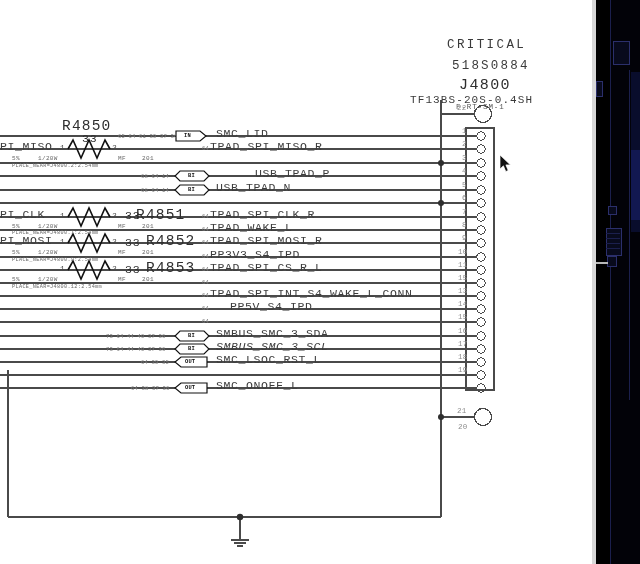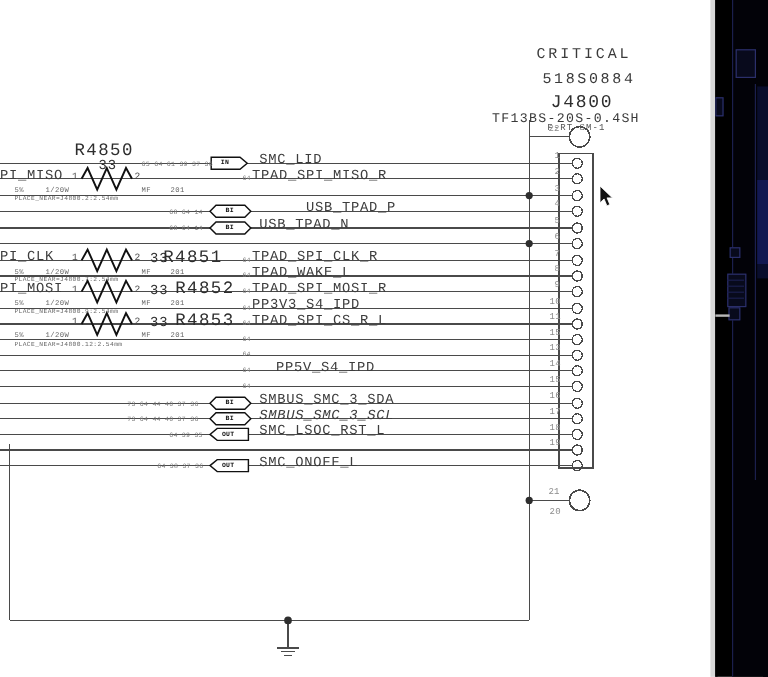--- a/index.html
+++ b/index.html
@@ -187,20 +187,21 @@
 
     <div class="t net" style="left:216px;top:128px;">SMC_LID</div>
     <div class="t net" style="left:210px;top:141px;">TPAD_SPI_MISO_R</div>
     <div class="t net" style="left:216px;top:168px;margin-left:39px;">USB_TPAD_P</div>
     <div class="t net" style="left:216px;top:182px;font-family:Liberation Mono, monospace;">USB_TPAD_N</div>
     <div class="t net" style="left:210px;top:209px;">TPAD_SPI_CLK_R</div>
     <div class="t net" style="left:210px;top:222px;">TPAD_WAKE_L</div>
     <div class="t net" style="left:210px;top:235px;">TPAD_SPI_MOSI_R</div>
     <div class="t net" style="left:210px;top:249px;">PP3V3_S4_IPD</div>
     <div class="t net" style="left:210px;top:262px;">TPAD_SPI_CS_R_L</div>
+    <div class="t net" style="left:210px;top:288px;">TPAD_SPI_INT_S4_WAKE_L_CONN</div>
     <div class="t net" style="left:210px;top:301px;margin-left:20px;">PP5V_S4_IPD</div>
     <div class="t net" style="left:216px;top:328px;">SMBUS_SMC_3_SDA</div>
     <div class="t net" style="left:216px;top:341px;font-style:italic;">SMBUS_SMC_3_SCL</div>
     <div class="t net" style="left:216px;top:354px;">SMC_LSOC_RST_L</div>
     <div class="t net" style="left:216px;top:380px;text-align:center;">SMC_ONOFF_L</div>
 
     <div class="xref" style="position:absolute;left:202px;top:145px;">64</div>
     <div class="xref" style="position:absolute;left:202px;top:213px;">64</div>
     <div class="xref" style="position:absolute;left:202px;top:226px;">64</div>
     <div class="xref" style="position:absolute;left:202px;top:239px;">64</div>

